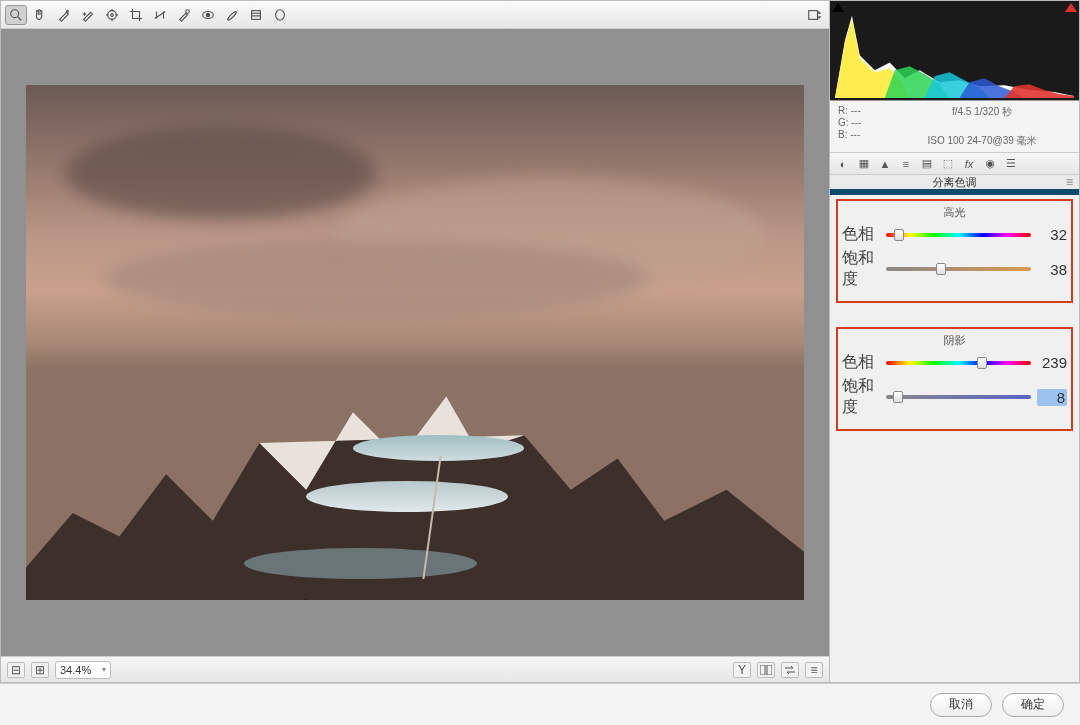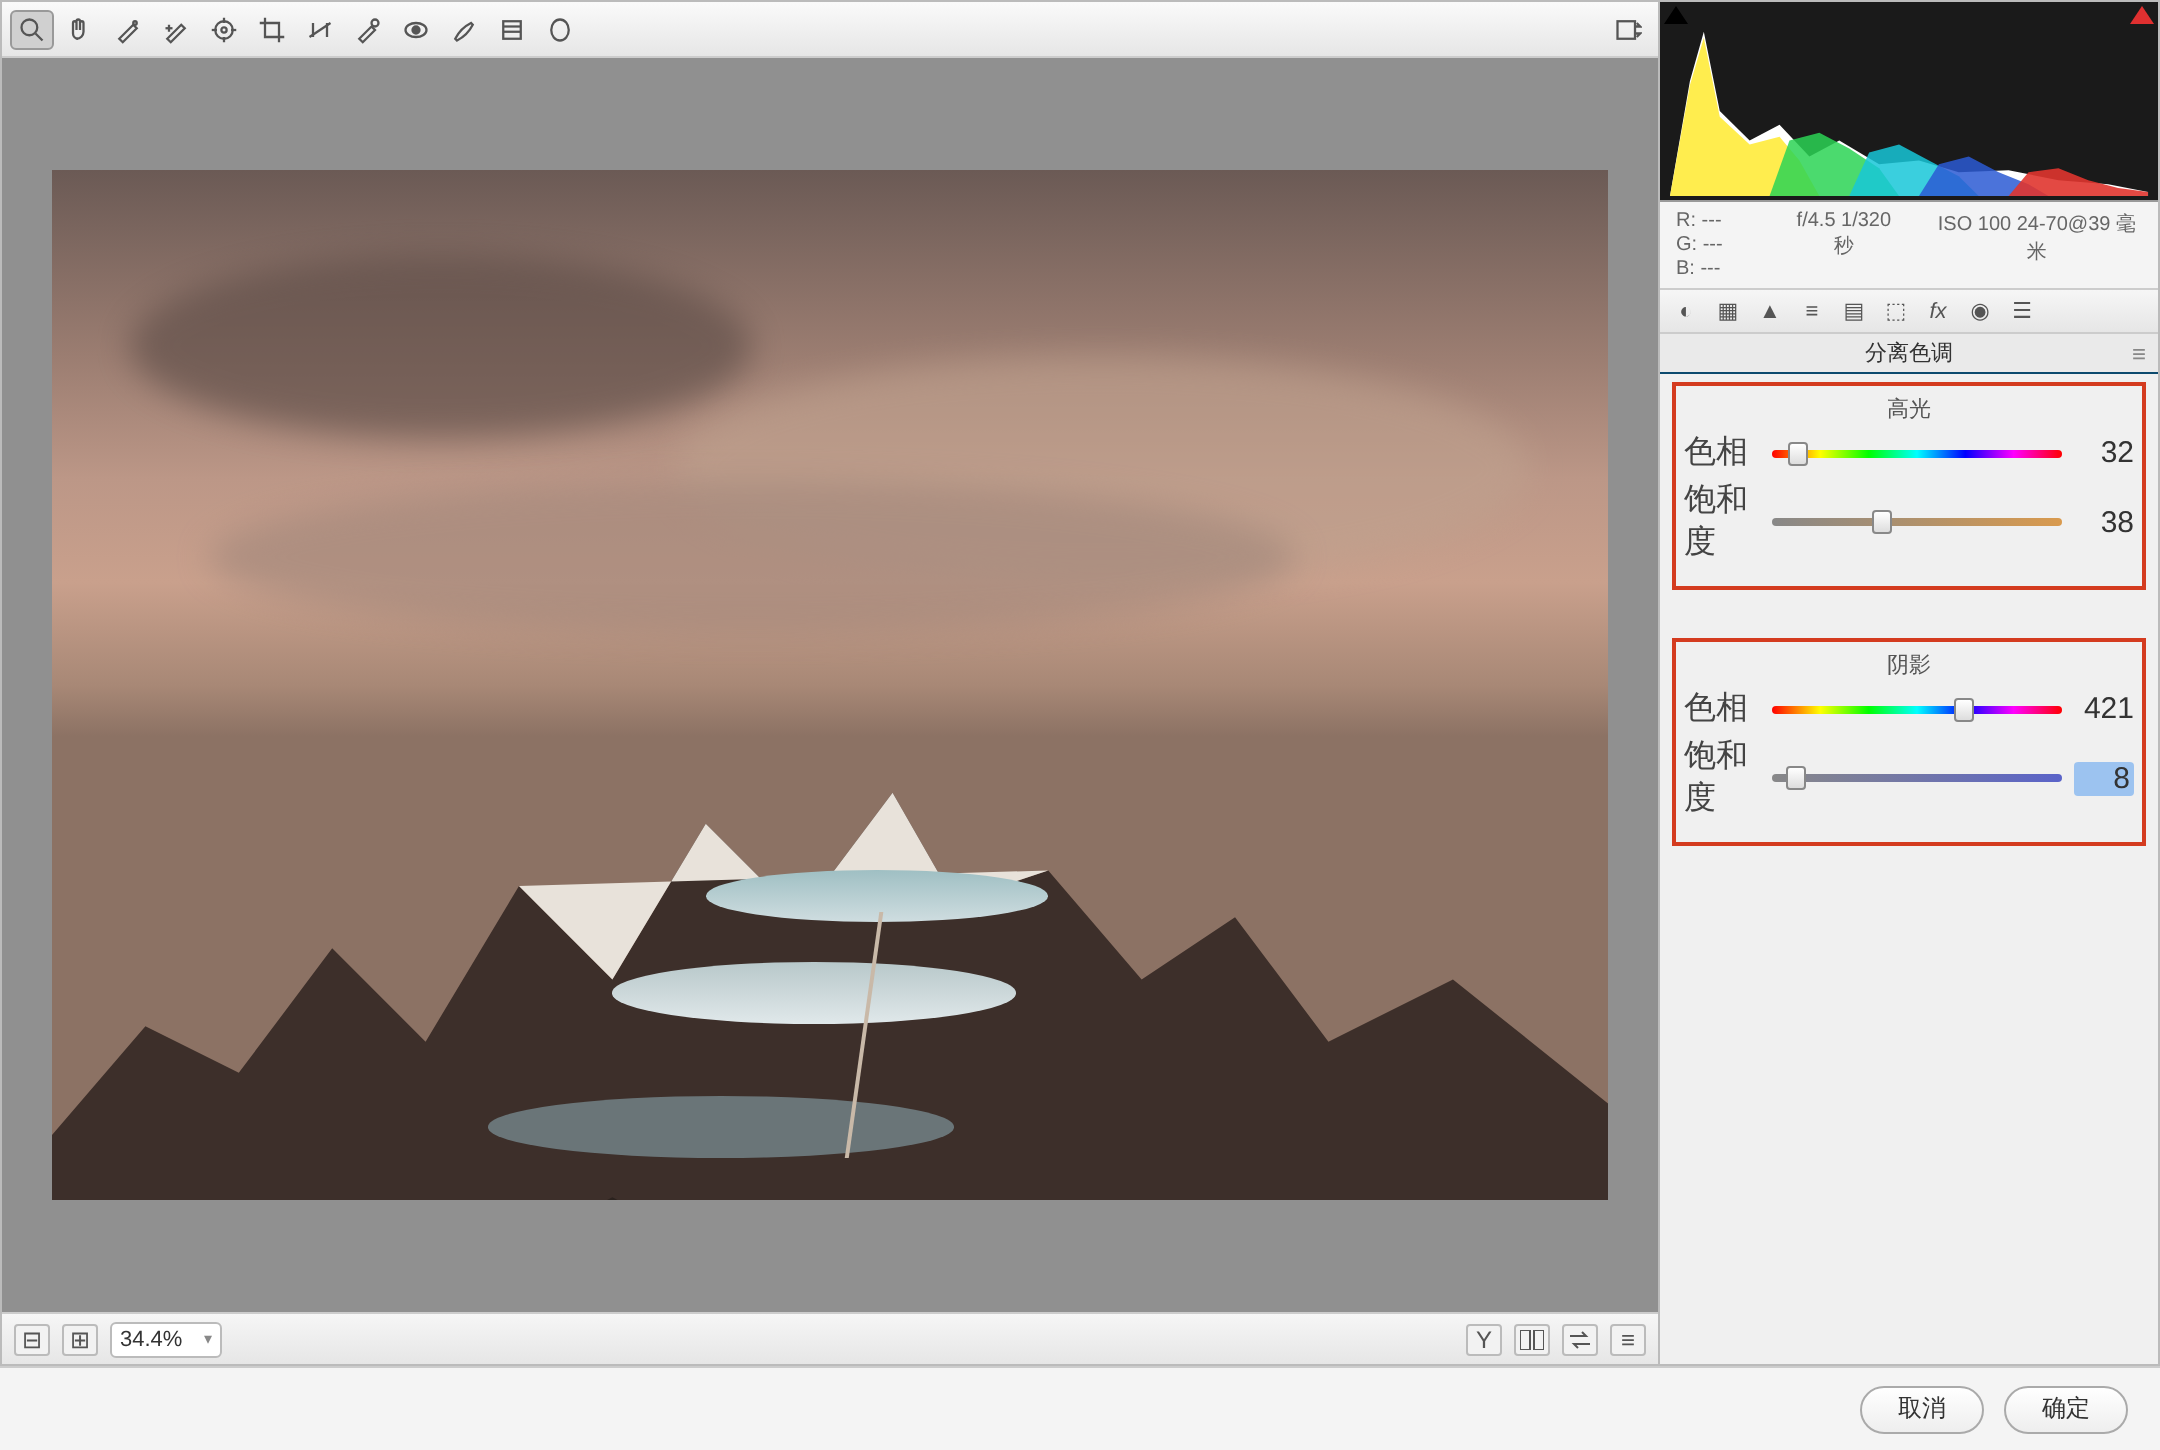--- a/index.html
+++ b/index.html
@@ -35,24 +35,24 @@
 .zoom .arrow{margin-left:auto;font-size:8px;color:#888}
 .statusbar .spr{flex:1}
 
 .histogram{height:100px;position:relative;background:#1a1a1a;border-bottom:1px solid #999}
 .histo-svg{position:absolute;inset:0;width:100%;height:100%}
 .clip-l,.clip-r{position:absolute;top:2px;width:0;height:0;border-left:6px solid transparent;border-right:6px solid transparent;border-bottom:9px solid #000}
 .clip-l{left:2px}
 .clip-r{right:2px;border-bottom-color:#e03030}
 .meta{display:flex;padding:4px 8px;font-size:10px;color:#666;border-bottom:1px solid #ccc;background:#f4f4f4}
 .meta-left{width:55px;display:flex;flex-direction:column;gap:1px}
-.meta-right{flex:1;text-align:center;display:flex;flex-direction:row;gap:15px;justify-content:center}
+.meta-right{flex:1;text-align:center;display:flex;flex-direction:column;gap:15px;justify-content:center}
 .panel-tabs{height:22px;display:flex;align-items:center;gap:3px;padding:0 4px;border-bottom:1px solid #ccc;background:linear-gradient(#f6f6f6,#e6e6e6)}
 .ptab{width:18px;height:16px;display:flex;align-items:center;justify-content:center;color:#555;cursor:pointer;font-size:11px}
-.panel-header{height:20px;display:flex;align-items:center;justify-content:center;border-bottom:1px solid #0c4a6e;background:#eaeaea;font-size:11px;position:relative}
+.panel-header{height:20px;display:flex;align-items:center;justify-content:center;border-bottom:6px solid #0c4a6e;background:#eaeaea;font-size:11px;position:relative}
 .panel-header .menu{position:absolute;right:6px;font-size:12px;color:#888;cursor:pointer}
 .panel-body{padding:4px 6px;background:#f0f0f0;overflow:auto}
 .group{border:2px solid #d43b1f;padding:4px 4px 8px;margin-bottom:24px}
 .group.noborder{border:none;padding:4px 4px 2px}
 .group-title{text-align:center;font-size:11px;margin-bottom:4px;color:#555}
 .row{display:flex;align-items:center;gap:6px;margin:3px 0}
 .row-label{width:38px;font-size:16px;color:#444}
 .row-val{width:30px;text-align:right;font-size:15px;color:#333}
 .row-val.sel{background:#9cc3f0;border-radius:2px;padding:0 2px}
 .slider{flex:1;height:14px;position:relative;cursor:pointer}
@@ -270,21 +270,21 @@
 
 
     <div class="group">
      <div class="group-title">阴影</div>
      <div class="row">
       <div class="row-label">色相</div>
       <div class="slider">
                 <div class="track hue"></div>
                 <div class="thumb" style="left:66%"></div>
               </div>
-      <div class="row-val">421</div>
+      <div class="row-val">239</div>
      </div>
      <div class="row">
       <div class="row-label">饱和度</div>
       <div class="slider">
                 <div class="track sat-cool"></div>
                 <div class="thumb" style="left:8%"></div>
               </div>
       <div class="row-val sel">8</div>
      </div>
     </div>

